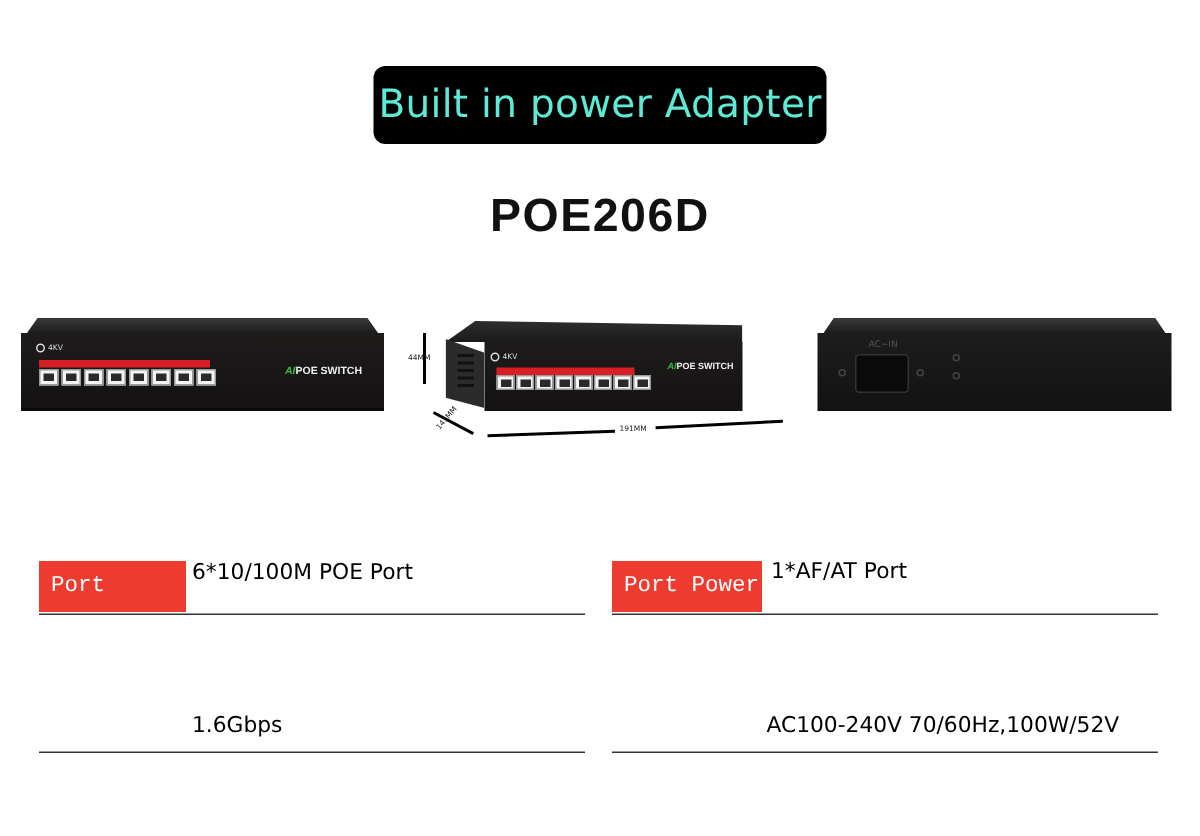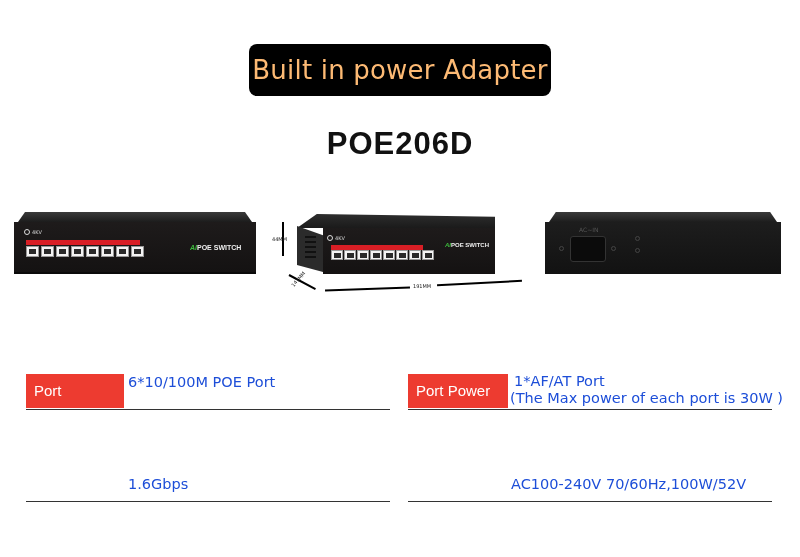--- a/index.html
+++ b/index.html
@@ -1,21 +1,21 @@
 <!DOCTYPE html>
 <html><head>
 <meta charset="utf-8">
 <style>
   * { box-sizing: border-box; margin: 0; padding: 0; }
   html, body { width: 800px; height: 557px; background: #ffffff; overflow: hidden; }
   body { position: relative; font-family: "DejaVu Sans", "Liberation Sans", sans-serif; color: #111; }
 
   .banner {
     position: absolute; left: 249px; top: 44px; width: 302px; height: 52px;
-    background: #000; border-radius: 8px; color: #fdba74;
+    background: #000; border-radius: 8px; color: #5eead4;
     font-size: 26px; line-height: 52px; text-align: center; letter-spacing: 0.2px;
     font-family: "DejaVu Sans", sans-serif;
   }
   .model {
     position: absolute; left: 0; top: 126px; width: 800px; text-align: center;
     font-size: 31px; font-weight: bold; letter-spacing: 1px;
     font-family: "Liberation Sans", sans-serif;
   }
 
   
@@ -76,24 +76,24 @@
     position: absolute; left: 25px; top: 14px; width: 36px; height: 26px; background: #0b0b0b;
     border: 1px solid #333; border-radius: 3px;
   }
   .back .screw { position: absolute; width: 5px; height: 5px; border: 1px solid #444; border-radius: 50%; }
 
   
   .spec { position: absolute; }
   .spec .lbl {
     position: absolute; left: 0; top: 0; background: #ed3b30; color: #fff;
     font-size: 15px; padding-left: 8px; white-space: nowrap;
-    font-family: Liberation Sans, sans-serif;
+    font-family: Liberation Mono, monospace;
   }
   .spec .val {
-    position: absolute; color: #1d4ed8; font-size: 14.5px; line-height: 15px; white-space: nowrap;
+    position: absolute; color: #000000; font-size: 14.5px; line-height: 15px; white-space: nowrap;
     font-family: "DejaVu Sans", sans-serif;
   }
   .spec .rule { position: absolute; left: 0; height: 1px; background: #333; }
 </style>
 </head>
 <body>
 
 <div class="banner">Built in power Adapter</div>
 <div class="model">POE206D</div>
 
@@ -173,21 +173,20 @@
 
 <div class="spec" style="left:26px; top:374px; width:364px; height:36px;">
   <div class="lbl" style="width:98px; height:34px; line-height:34px;">Port</div>
   <div class="val" style="left:102px; top:1px;">6*10/100M POE Port</div>
   <div class="rule" style="top:35px; width:364px;"></div>
 </div>
 
 <div class="spec" style="left:408px; top:374px; width:380px; height:36px;">
   <div class="lbl" style="width:100px; height:34px; line-height:34px;">Port Power</div>
   <div class="val" style="left:106px; top:0px;">1*AF/AT Port</div>
-  <div class="val" style="left:102px; top:17px;">(The Max power of each port is 30W )</div>
   <div class="rule" style="top:35px; width:364px;"></div>
 </div>
 
 <div class="spec" style="left:26px; top:468px; width:364px; height:34px;">
   <div class="val" style="left:102px; top:9px;">1.6Gbps</div>
   <div class="rule" style="top:33px; width:364px;"></div>
 </div>
 
 <div class="spec" style="left:408px; top:468px; width:380px; height:34px;">
   <div class="val" style="left:103px; top:9px;">AC100-240V 70/60Hz,100W/52V</div>

